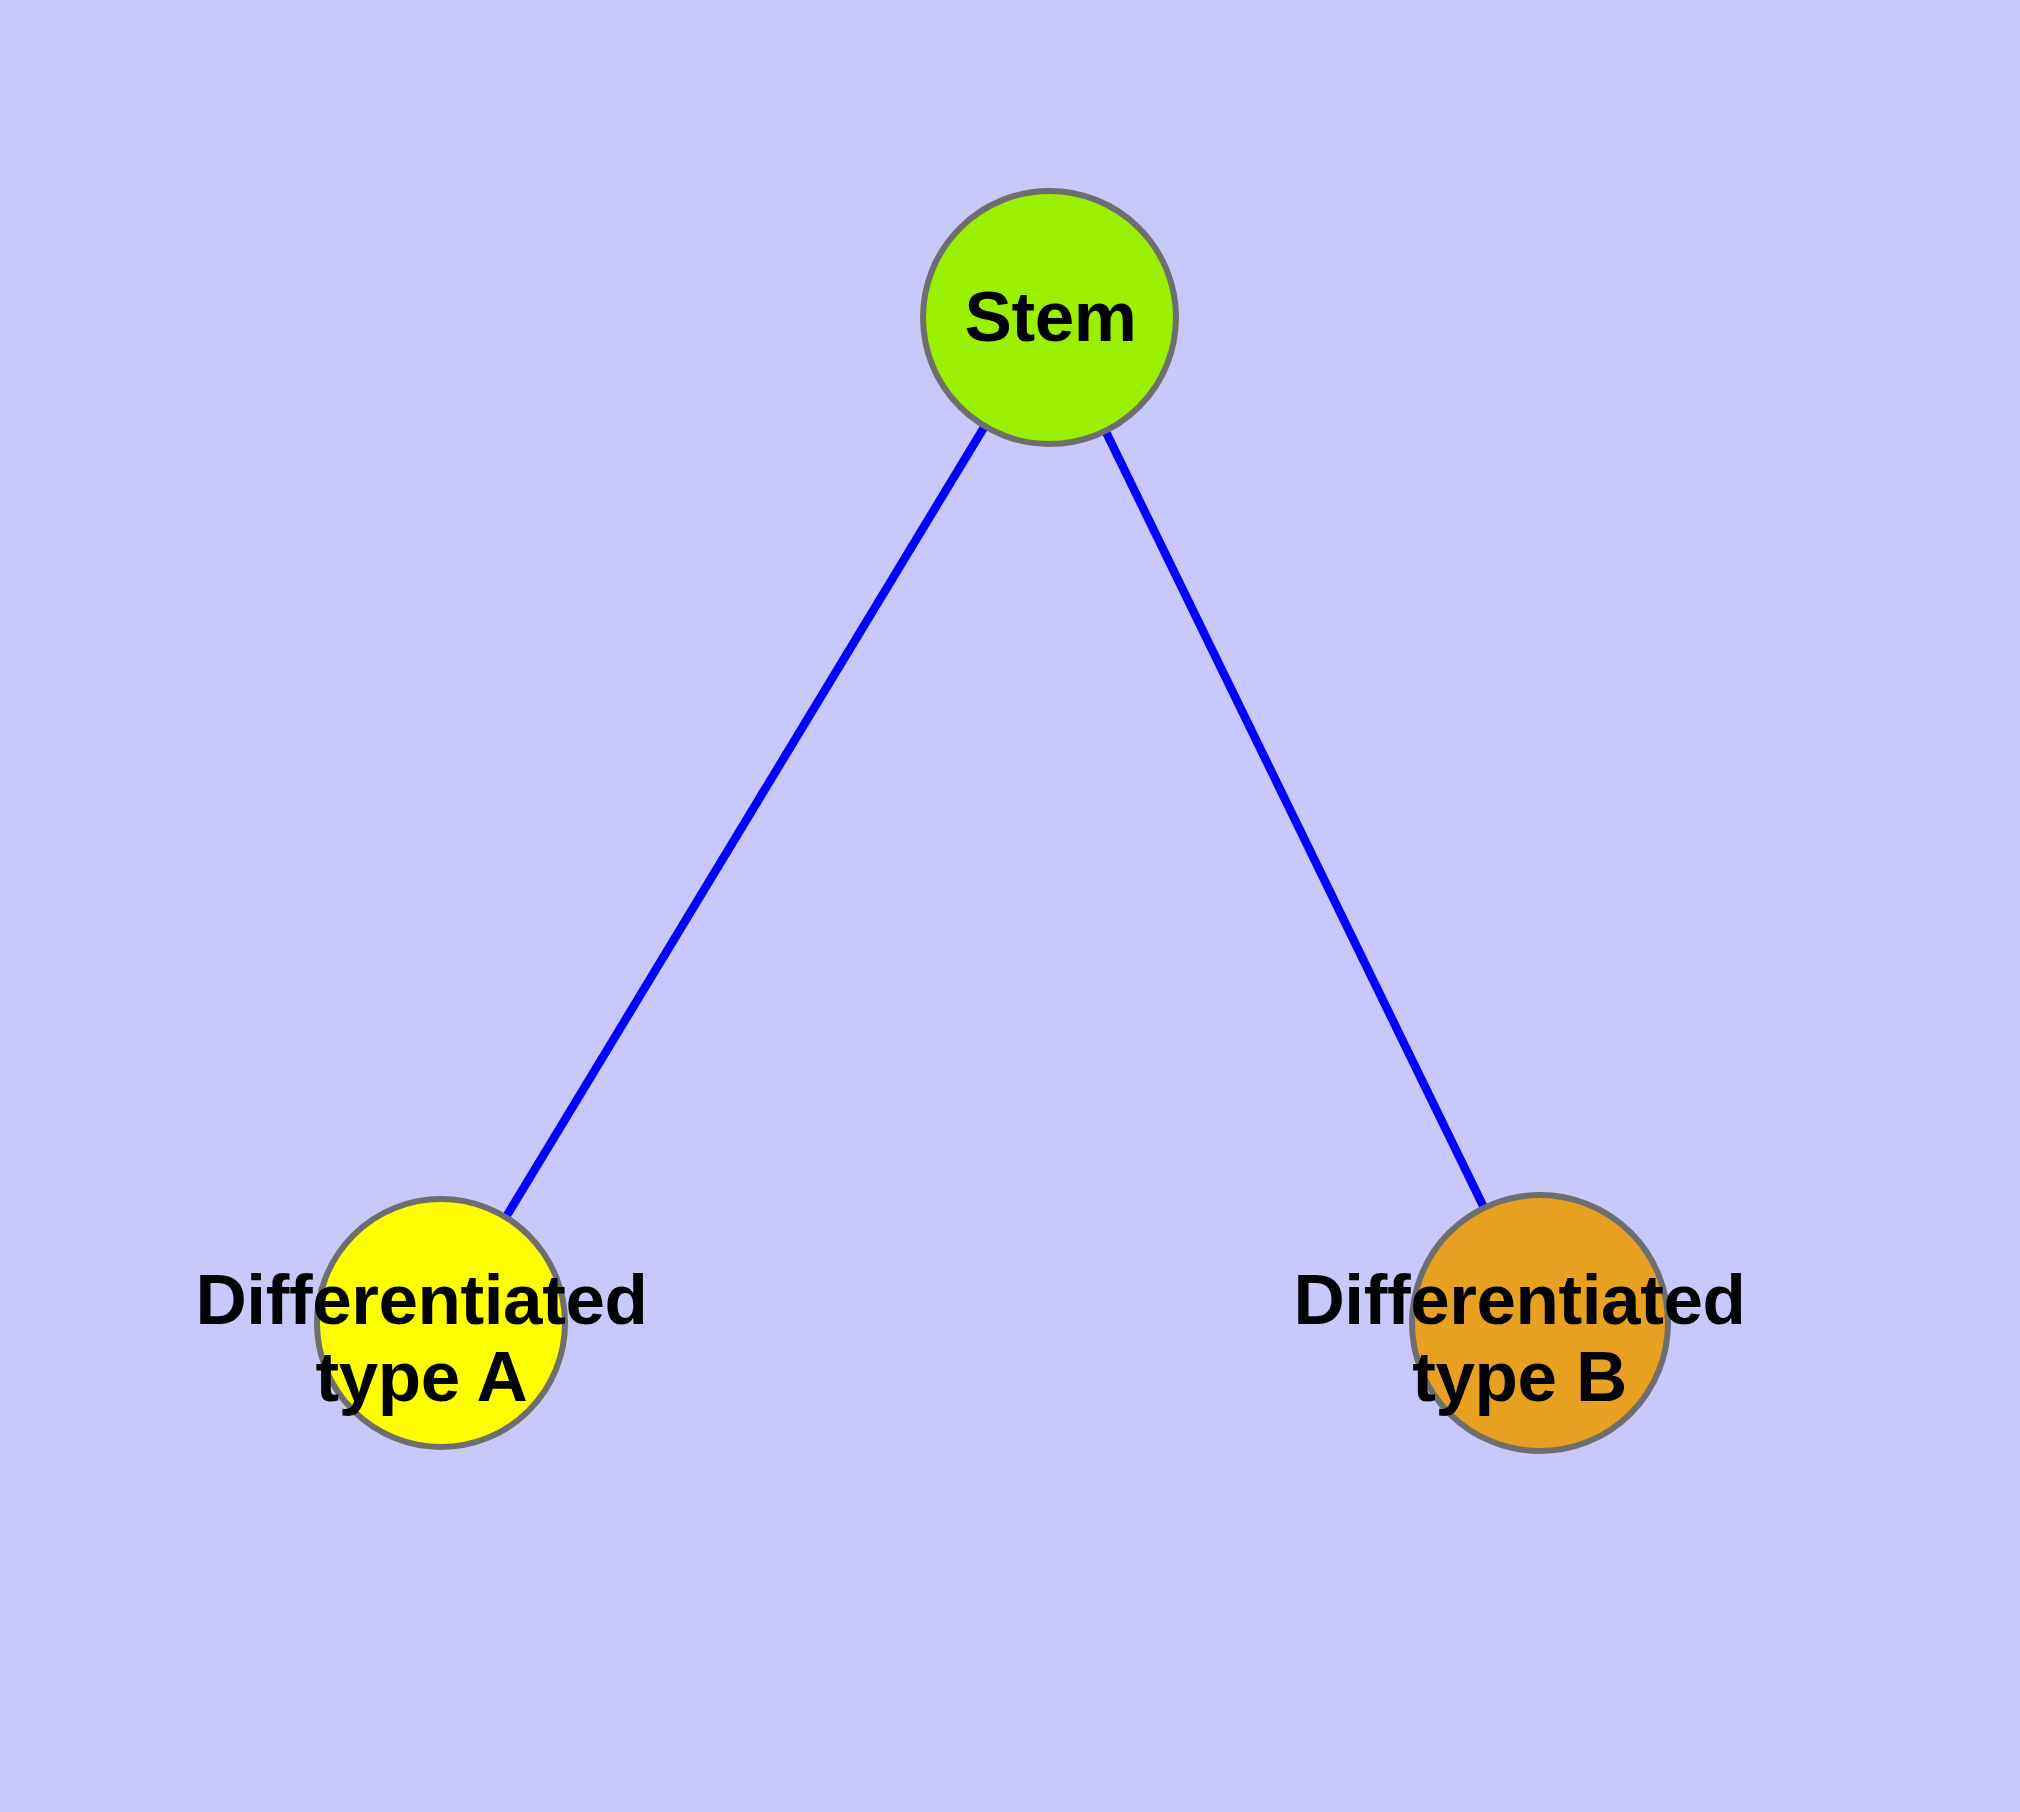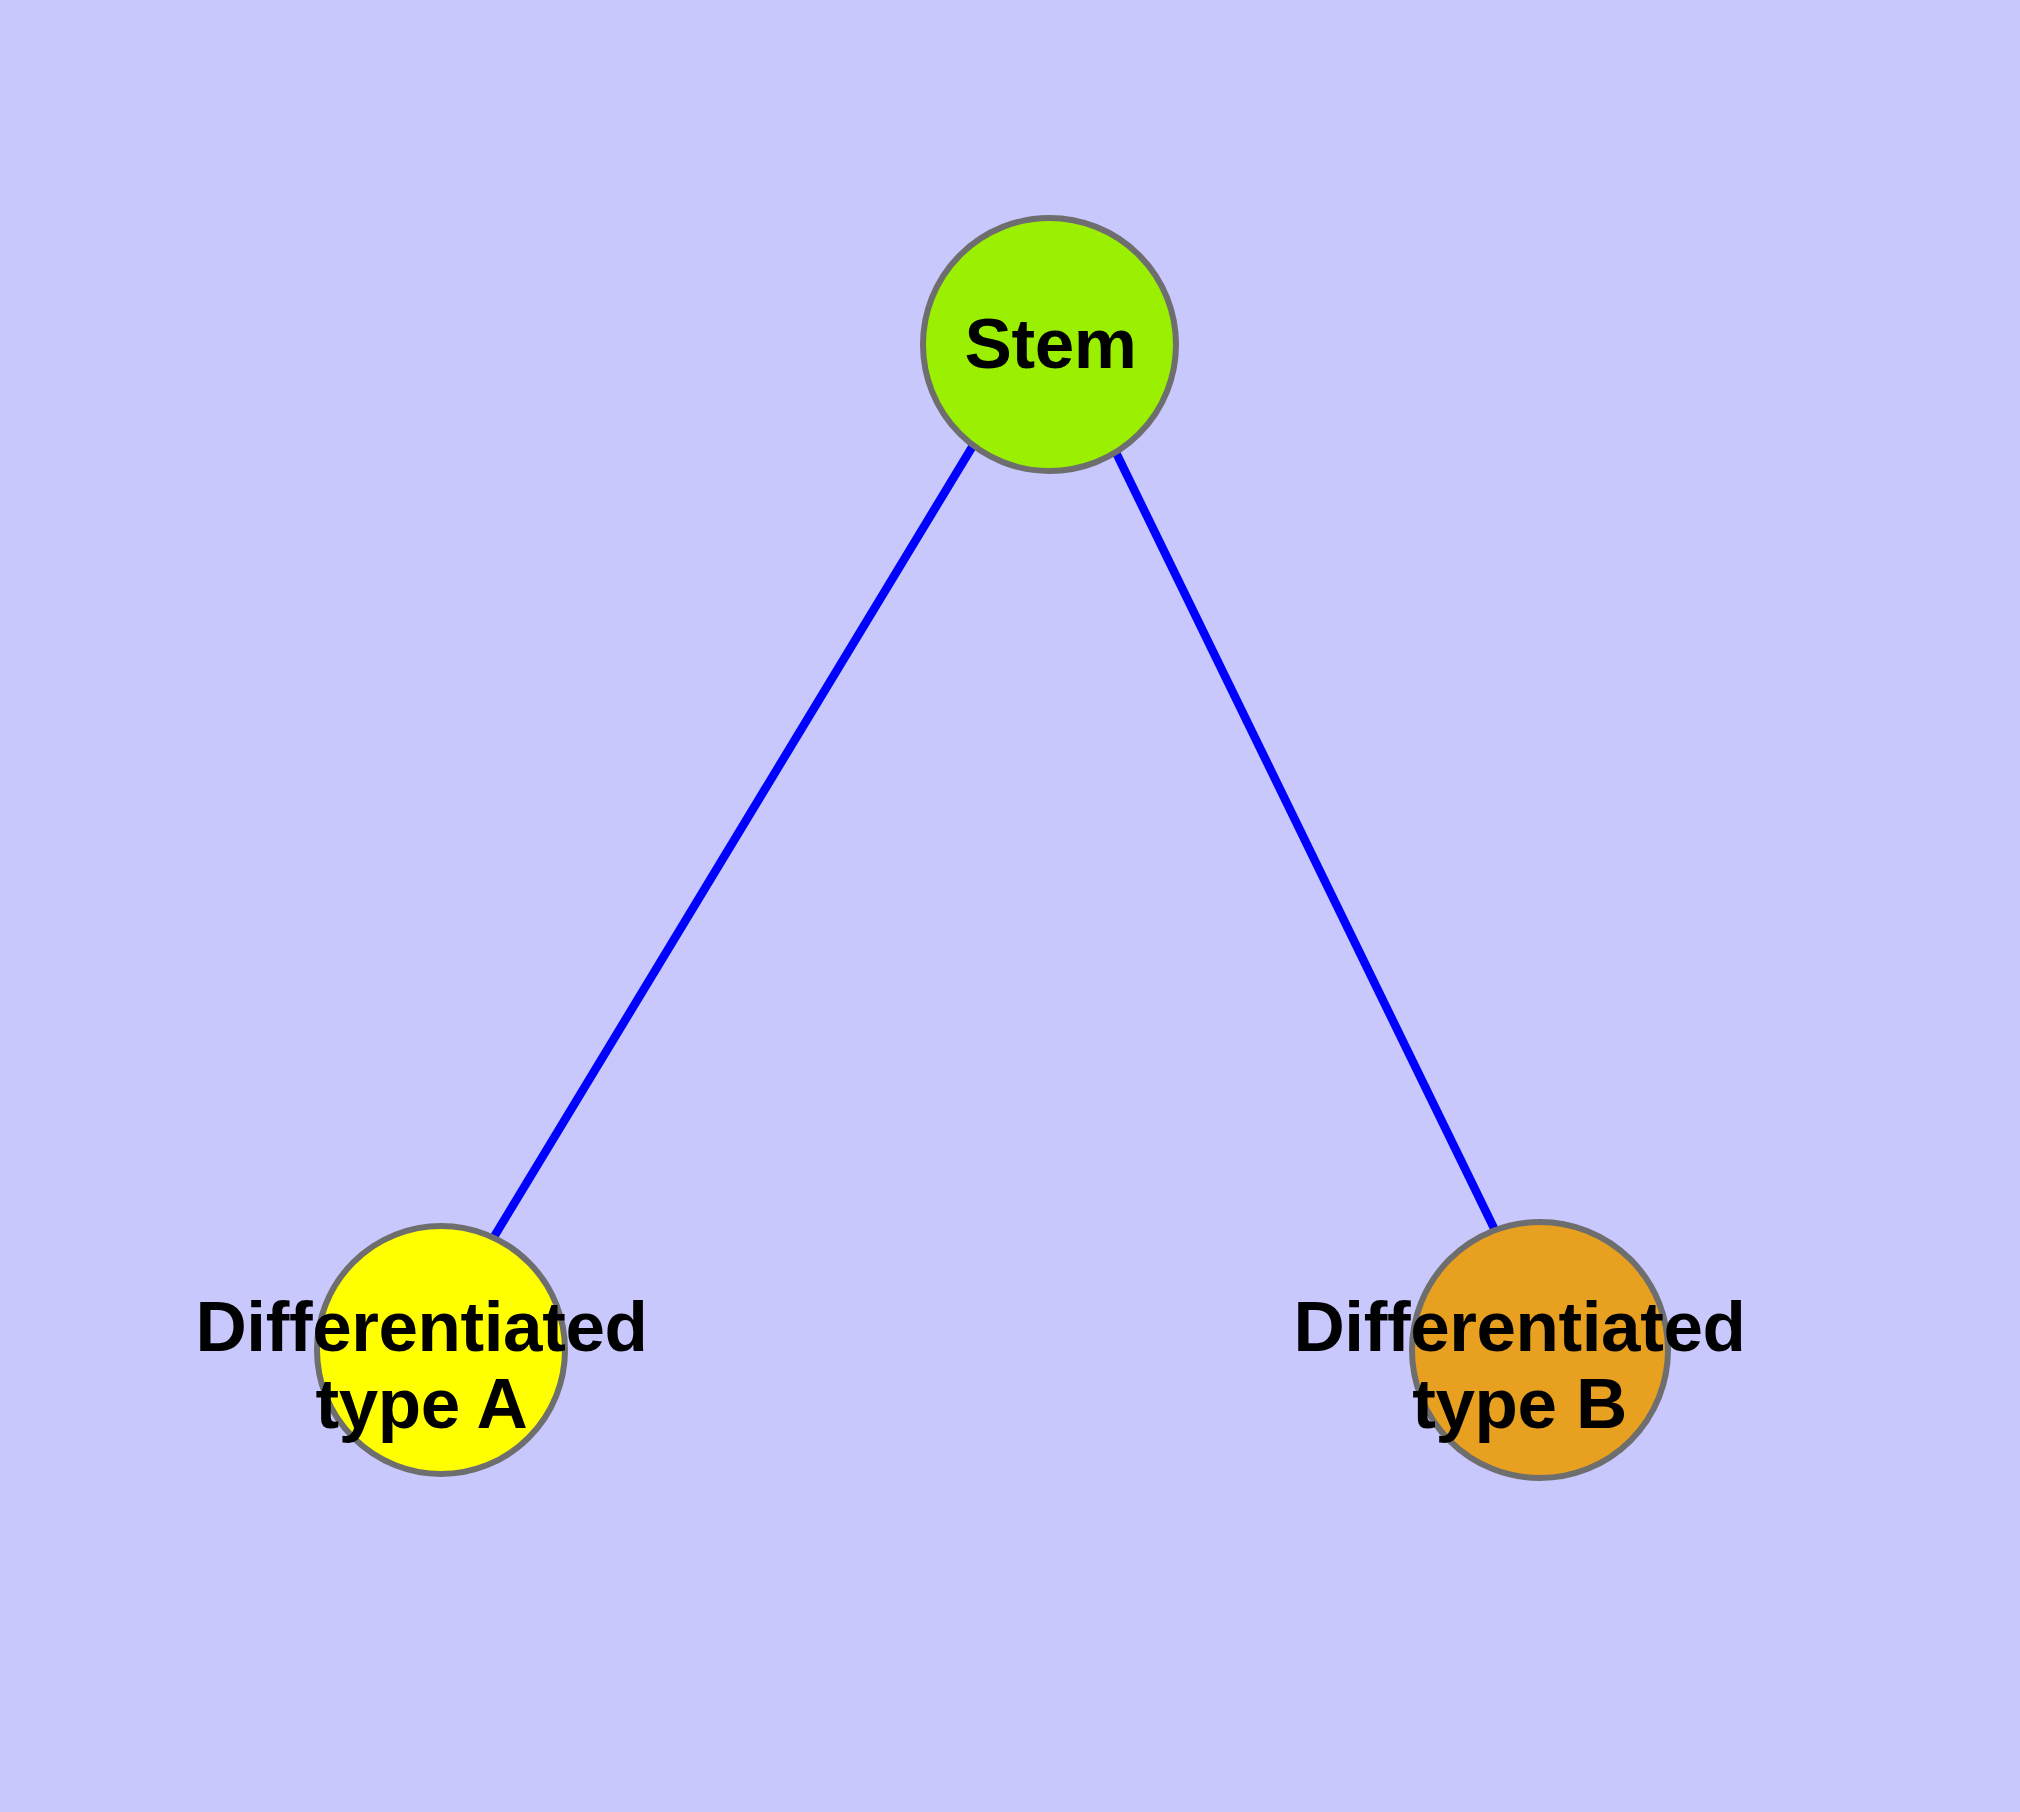--- a/index.html
+++ b/index.html
@@ -56,21 +56,21 @@
 
   <div id="backdrop" style="background: rgb(200, 200, 252); width: 2021px; height: 1812px;"></div>
 
   <svg id="edge-layer" viewBox="0 0 2384 2138" width="2021" height="1812" xmlns="http://www.w3.org/2000/svg">
     <g id="edges">
         <line x1="1239" y1="375" x2="521" y2="1561" stroke="#0000FF" stroke-width="10" stroke-linecap="butt"></line>
         <line x1="1239" y1="375" x2="1817" y2="1561" stroke="#0000FF" stroke-width="10" stroke-linecap="butt"></line>
       </g>
   </svg>
 
-  <div id="node-layer" style="width: 2021px; height: 1372px; margin-top: 27px;">
+  <div id="node-layer" style="width: 2021px; height: 1372px;">
       <div class="node" style="left: 920px; top: 188px; width: 259px; height: 259px; background: rgb(154, 240, 0); border-width: 6px; border-color: rgb(110, 110, 110);"></div>
       <div class="node" style="left: 314px; top: 1196px; width: 254px; height: 254px; background: rgb(255, 255, 0); border-width: 6px; border-color: rgb(110, 110, 110);"></div>
       <div class="node" style="left: 1409px; top: 1192px; width: 262px; height: 262px; background: rgb(232, 160, 32); border-width: 6px; border-color: rgb(110, 110, 110);"></div>
       <div class="node-label" style="font-size: 71px; color: rgb(0, 0, 0); left: 40px; top: 279px; width: 2021px;"><div>Stem</div></div>
       <div class="node-label" style="font-size: 71px; color: rgb(0, 0, 0); left: -589px; top: 1262px; width: 2021px;"><div>Differentiated</div><div>type A</div></div>
       <div class="node-label" style="font-size: 71px; color: rgb(0, 0, 0); left: 509px; top: 1262px; width: 2021px;"><div>Differentiated</div><div>type B</div></div>
     </div>
 
 </div>
 

